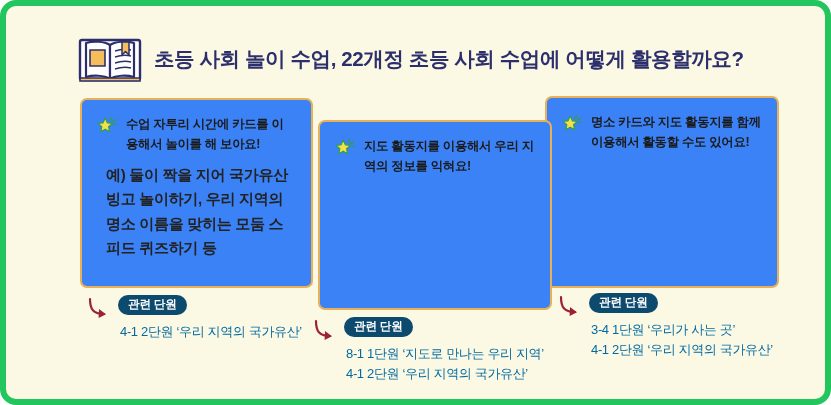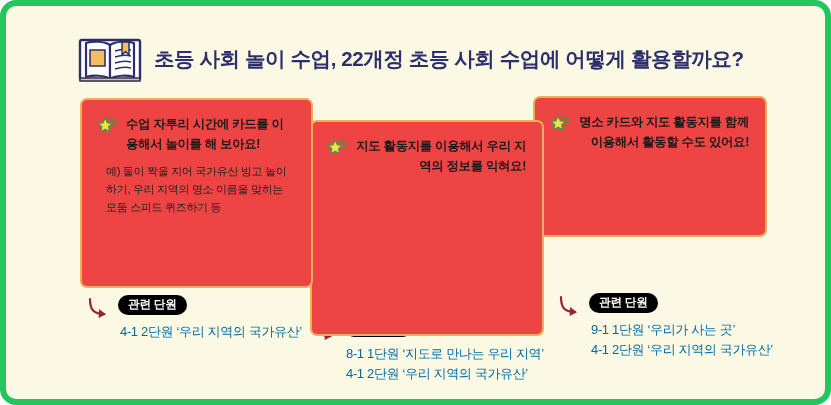--- a/index.html
+++ b/index.html
@@ -46,28 +46,28 @@
     color: #2c2f6b;
     letter-spacing: -0.4px;
     white-space: nowrap;
     line-height: 1;
   }
 
   
   .card {
     position: absolute;
     box-sizing: border-box;
-    background: #ef4444;
+    background: #3b82f6;
     border: 2px solid #e8b057;
     border-radius: 7px;
     padding: 14px 16px 12px 14px;
   }
   .card-1 { left: 74px;  top: 92px;  width: 233px; height: 190px; z-index: 3; }
-  .card-2 { left: 304px; top: 114px; width: 234px; height: 216px; z-index: 2; text-align: right; }
-  .card-3 { left: 527px; top: 90px;  width: 234px; height: 141px; z-index: 1; text-align: right; }
+  .card-2 { left: 312px; top: 114px; width: 234px; height: 190px; z-index: 2; }
+  .card-3 { left: 539px; top: 90px;  width: 234px; height: 192px; z-index: 1; }
 
   .card-head {
     display: flex;
     align-items: flex-start;
     gap: 7px;
   }
   .star-icon {
     width: 23px;
     height: 23px;
     flex: 0 0 auto;
@@ -76,22 +76,22 @@
   .card-heading {
     font-size: 12.4px;
     font-weight: 700;
     color: #1b1b1b;
     line-height: 1.62;
     letter-spacing: -0.3px;
   }
   .card-example {
     margin-top: 9px;
     padding-left: 10px;
-    font-size: 11px;
-    font-weight: 400;
+    font-size: 15px;
+    font-weight: 700;
     color: #222222;
     line-height: 1.62;
     letter-spacing: -0.3px;
   }
   .card-2 .card-example,
   .card-3 .card-example { padding-left: 12px; }
 
   
   .footer {
     position: absolute;
@@ -106,21 +106,21 @@
   .arrow-icon {
     width: 26px;
     height: 26px;
     flex: 0 0 auto;
     margin-top: 2px;
   }
   .footer-body { display: block; }
 
   .unit-badge {
     display: inline-block;
-    background: #000000;
+    background: #0c4a6e;
     color: #ffffff;
     font-size: 11.6px;
     font-weight: 700;
     letter-spacing: -0.2px;
     padding: 3px 10px 4px 10px;
     border-radius: 11px;
     line-height: 1.1;
   }
   .unit-list {
     margin: 7px 0 0 2px;
@@ -220,19 +220,19 @@
   </div>
 
   <div class="footer footer-3">
     <svg class="arrow-icon" viewBox="0 0 26 26">
       <path d="M4 3 C4 13, 7 18, 18 18" fill="none" stroke="#9b2335" stroke-width="2.2" stroke-linecap="round"></path>
       <path d="M13 13 L20 18.3 L12.6 22 Z" fill="#9b2335"></path>
     </svg>
     <div class="footer-body">
       <span class="unit-badge">관련 단원</span>
       <div class="unit-list">
-        <div class="unit-line">9-1 1단원 ‘우리가 사는 곳’</div>
+        <div class="unit-line">3-4 1단원 ‘우리가 사는 곳’</div>
         <div class="unit-line">4-1 2단원 ‘우리 지역의 국가유산’</div>
       </div>
     </div>
   </div>
 
 </div>
 
 </body></html>

